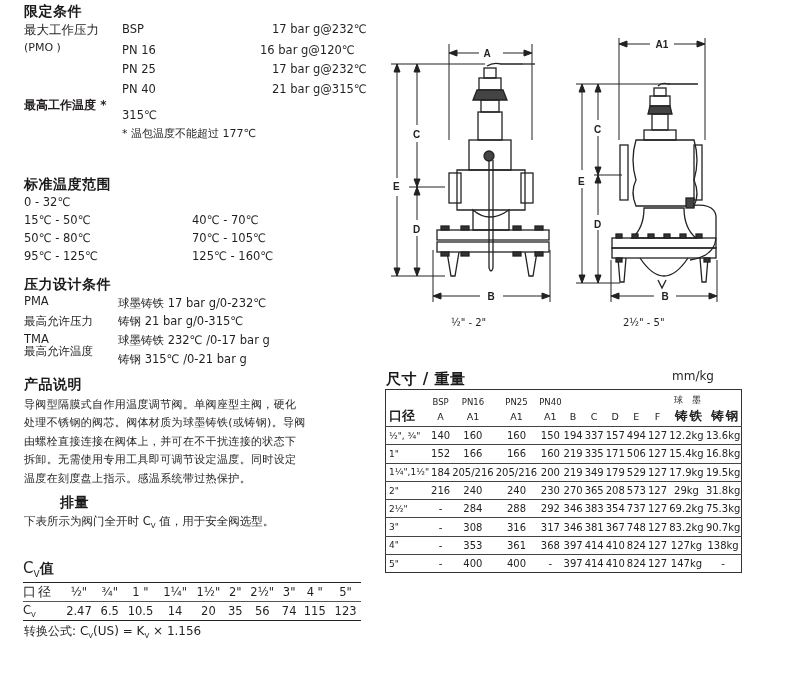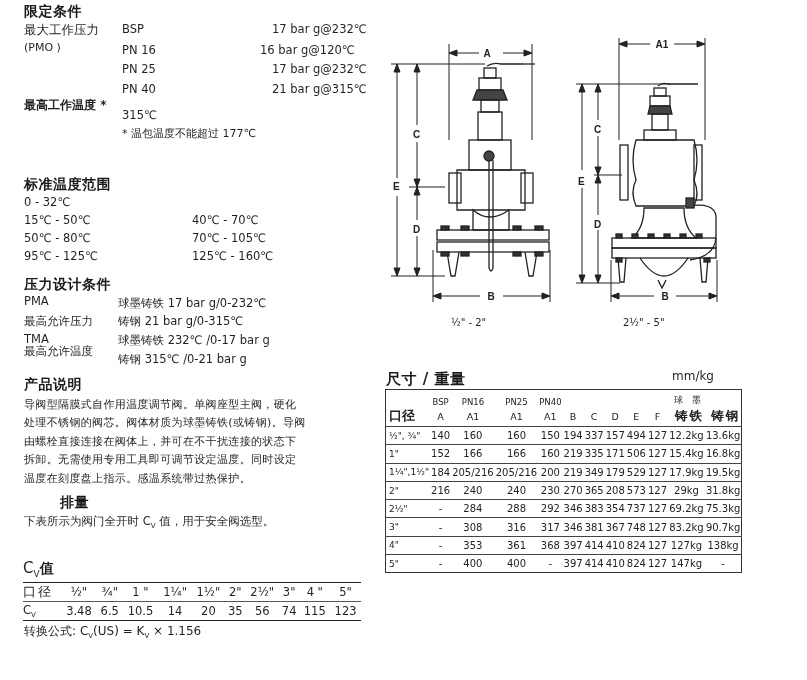--- a/index.html
+++ b/index.html
@@ -96,21 +96,21 @@
     <td>1¼"</td>
     <td>1½"</td>
     <td>2"</td>
     <td>2½"</td>
     <td>3"</td>
     <td>4 "</td>
     <td>5"</td>
   </tr>
   <tr class="r2">
     <td class="lbl"><span>C</span><sub style="font-size:7px;">V</sub></td>
-    <td>3.48</td>
+    <td>2.47</td>
     <td>6.5</td>
     <td>10.5</td>
     <td>14</td>
     <td>20</td>
     <td>35</td>
     <td>56</td>
     <td>74</td>
     <td>115</td>
     <td>123</td>
   </tr>

